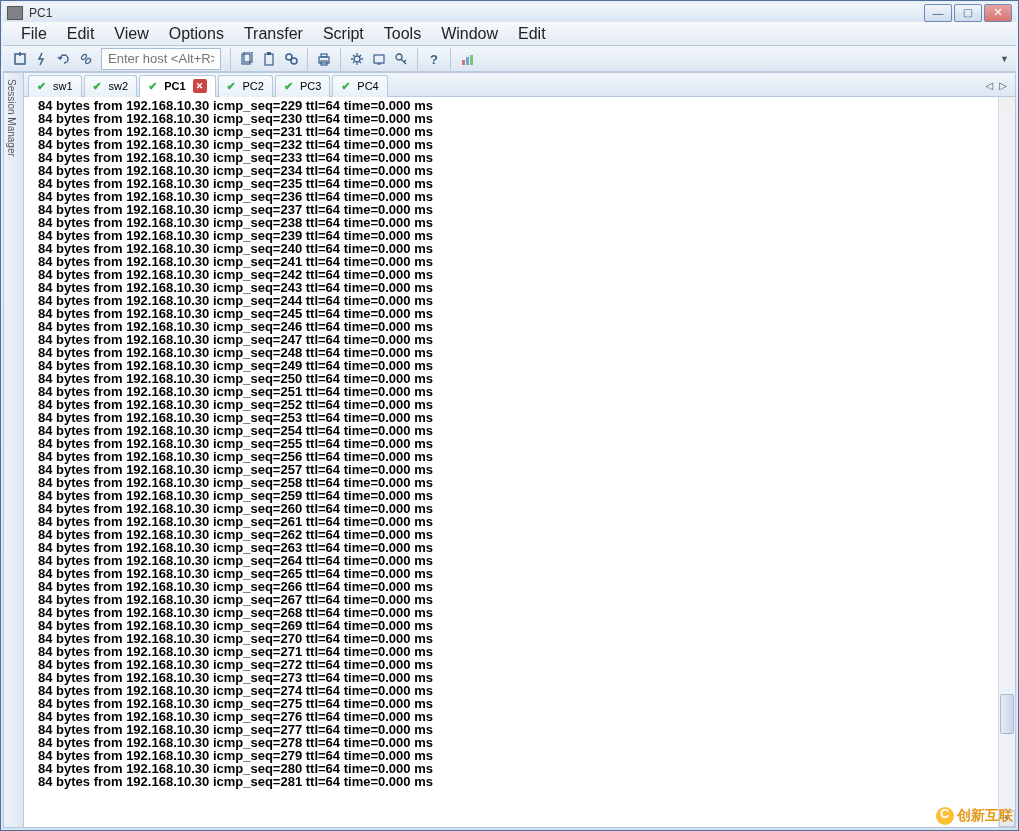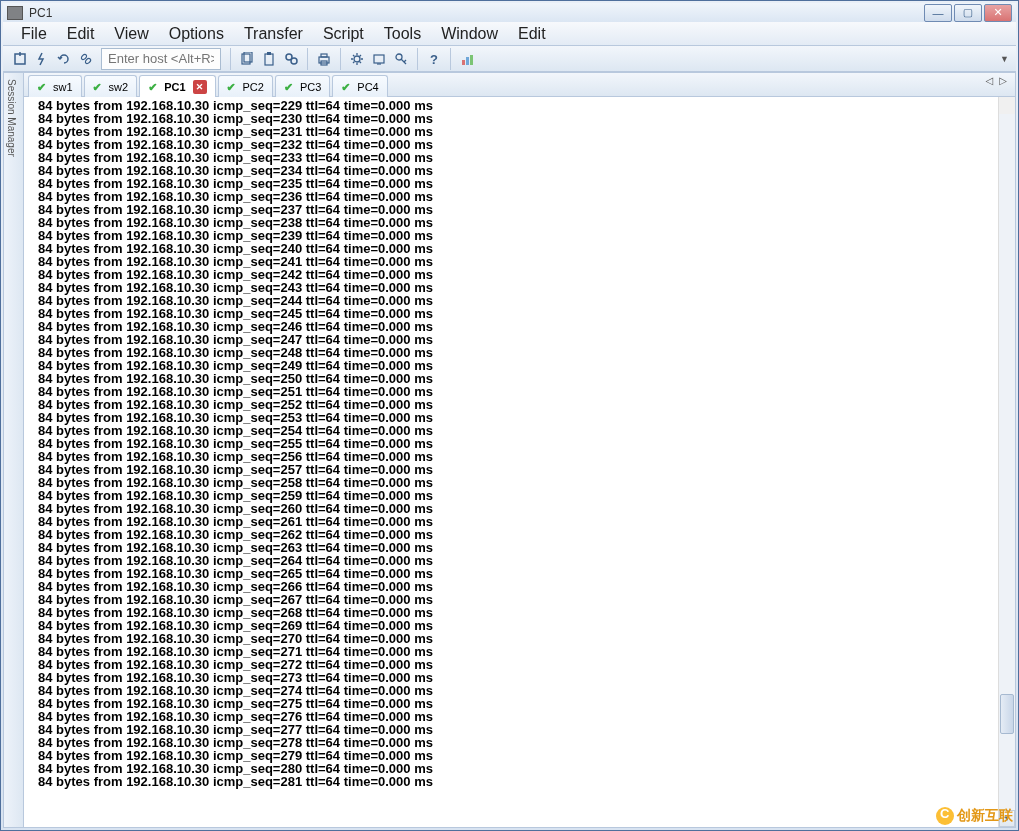--- a/index.html
+++ b/index.html
@@ -22,21 +22,21 @@
     .tb-input { height: 22px; width: 120px; border: 1px solid #a9bcd1; padding: 0 6px; font-size: 13px; color: #888; background: #fdfdfd; margin: 0 4px; }
     .tb-sep { width: 1px; height: 22px; background: #b8c8dd; margin: 0 5px; }
     .tb-dropdown { position: absolute; right: 6px; font-size: 9px; color: #555; cursor: pointer; padding: 4px; }
     
     .main-area { flex: 1; display: flex; background: #fff; border: 1px solid #b8c8dd; }
     
     .side-tab { width: 20px; background: linear-gradient(to right, #eef3fa, #dde7f2); border-right: 1px solid #b8c8dd; writing-mode: vertical-lr; font-size: 10px; padding: 6px 2px; color: #555; text-align: left; }
     
     .content-area { flex: 1; display: flex; flex-direction: column; position: relative; }
     
-    .tabs-row { height: 24px; background: linear-gradient(to bottom, #f2f6fb, #dde7f2); border-bottom: 1px solid #b8c8dd; display: flex; align-items: flex-start; padding: 2px 4px 0 4px; }
+    .tabs-row { height: 24px; background: linear-gradient(to bottom, #f2f6fb, #dde7f2); border-bottom: 1px solid #b8c8dd; display: flex; align-items: center; padding: 2px 4px 0 4px; }
     .tab { height: 22px; padding: 0 8px; display: flex; align-items: center; gap: 4px; border: 1px solid #b8c8dd; border-bottom: none; border-radius: 3px 3px 0 0; background: linear-gradient(to bottom, #f7fbff, #e8f0f9); font-size: 11px; cursor: pointer; margin-right: 2px; }
     .tab.active { background: #fff; font-weight: bold; }
     .tab-icon { width: 12px; height: 12px; display: inline-block; }
     .check-green::before { content: "✔"; color: #3cb043; font-size: 11px; font-weight: bold; }
     .close-x { width: 14px; height: 14px; background: #c44; color: #fff; font-size: 9px; display: flex; align-items: center; justify-content: center; border-radius: 2px; margin-left: 3px; }
     .tabs-nav { margin-left: auto; display: flex; gap: 6px; padding-right: 4px; }
     .tabs-nav span { font-size: 10px; color: #555; cursor: pointer; }
     
     .terminal { flex: 1; background: #fff; font-family: "Courier New", monospace; font-size: 13px; line-height: 13px; color: #000; padding: 2px 0 0 14px; overflow: hidden; position: relative; white-space: pre; font-weight: 600; }
     

